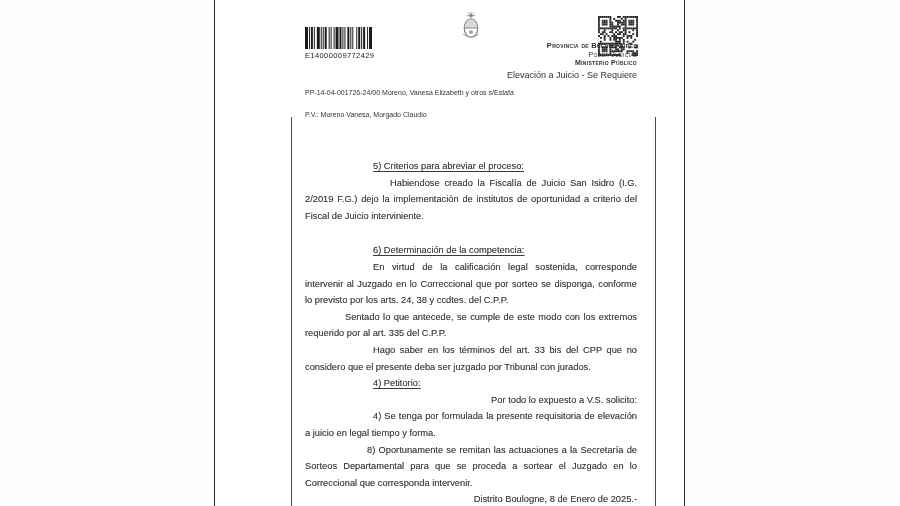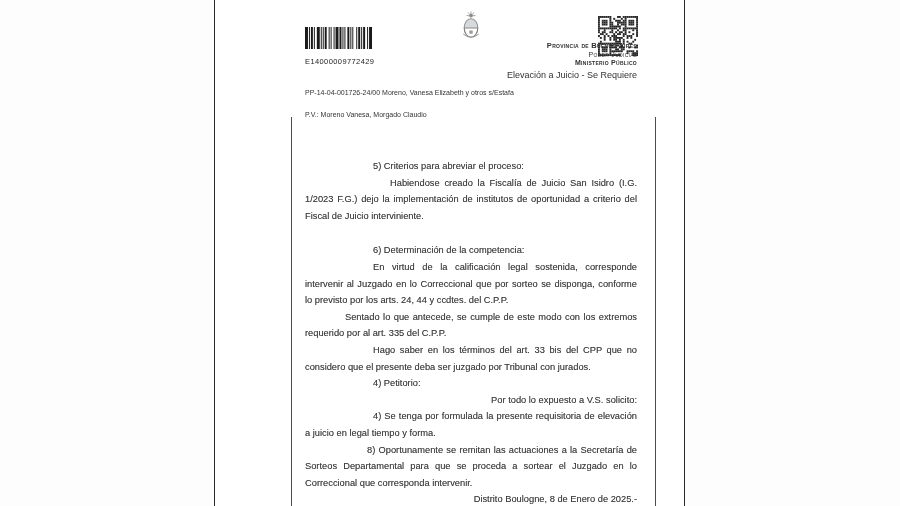--- a/index.html
+++ b/index.html
@@ -12,21 +12,21 @@
           background:#ffffff;
           border-left:1.5px solid #2a2a2a; border-right:1.5px solid #2a2a2a; }
 
   .margin-rule { position:absolute; top:117px; bottom:0; width:1px; background:#4d4d4d; }
   .margin-rule.left  { left:76px; }
   .margin-rule.right { left:440px; }
 
   
   .barcode-wrap { position:absolute; left:90px; top:27px; width:68px; }
   .barcode { width:68px; height:22px; }
-  .barcode-value { margin-top:8px; font-size:7.5px; color:#222; letter-spacing:0.4px; white-space:nowrap; }
+  .barcode-value { margin-top:2px; font-size:7.5px; color:#222; letter-spacing:0.4px; white-space:nowrap; }
 
   .coat-of-arms { position:absolute; left:245px; top:11px; width:22px; height:30px; }
 
   .org-block { position:absolute; left:90px; top:42px; width:332px; text-align:right; color:#2f2f2f; }
   .org-line1 { font-size:7.5px; font-weight:bold; font-variant-caps:small-caps; letter-spacing:0.3px; line-height:8.5px; }
   .org-line2 { font-size:7px;  font-variant-caps:small-caps; letter-spacing:0.3px; line-height:8px; }
   .org-line3 { font-size:7px;  font-weight:bold; font-variant-caps:small-caps; letter-spacing:0.3px; line-height:8px; }
 
   .subject { position:absolute; left:90px; top:70px; width:332px; text-align:right;
              font-size:9px; color:#333; }
@@ -34,21 +34,21 @@
   .case-ref { position:absolute; left:90px; top:89px; font-size:7px; color:#333; white-space:nowrap; }
   .parties  { position:absolute; left:90px; top:111px; font-size:7px; color:#333; white-space:nowrap; }
 
   .qr { position:absolute; left:383px; top:16px; width:40px; height:40px; }
 
   
   .doc-body { position:absolute; left:90px; top:158px; width:332px;
               font-size:9.3px; line-height:16.6px; color:#3b3b3b;
               text-align:justify; text-shadow:0 0 0.4px rgba(59,59,59,0.5); }
   .doc-body p { margin:0; }
-  .doc-body p.h { text-align:left; text-underline-offset:1.5px; }
+  .doc-body p.h { text-decoration:underline; text-align:left; text-underline-offset:1.5px; }
   .doc-body p.gap { margin-top:18px; }
   .doc-body p.plain { text-align:right; }
   .i40 { text-indent:40px; }
   .i62 { text-indent:62px; }
   .i68 { text-indent:68px; }
   .i73 { text-indent:73px; }
   .i85 { text-indent:85px; }
 </style>
 </head>
 <body>
@@ -357,23 +357,23 @@
           <rect x="42.86" y="95.24" width="4.76" height="4.76" fill="#262626"></rect>
           <rect x="47.62" y="95.24" width="4.76" height="4.76" fill="#262626"></rect>
           <rect x="52.38" y="95.24" width="4.76" height="4.76" fill="#262626"></rect>
           <rect x="85.71" y="95.24" width="4.76" height="4.76" fill="#262626"></rect>
           <rect x="90.48" y="95.24" width="4.76" height="4.76" fill="#262626"></rect>
           <rect x="95.24" y="95.24" width="4.76" height="4.76" fill="#262626"></rect>
         </svg></div>
 
     <div class="doc-body">
       <p class="h i68">5) Criterios para abreviar el proceso:</p>
-      <p class="i85">Habiendose creado la Fiscalía de Juicio San Isidro (I.G. 1/2023 F.G.) dejo la implementación de institutos de oportunidad a criterio del Fiscal de Juicio interviniente.</p>
+      <p class="i85">Habiendose creado la Fiscalía de Juicio San Isidro (I.G. 2/2019 F.G.) dejo la implementación de institutos de oportunidad a criterio del Fiscal de Juicio interviniente.</p>
       <p class="h i68 gap">6) Determinación de la competencia:</p>
-      <p class="i68">En virtud de la calificación legal sostenida, corresponde intervenir al Juzgado en lo Correccional que por sorteo se disponga, conforme lo previsto por los arts. 24, 44 y ccdtes. del C.P.P.</p>
+      <p class="i68">En virtud de la calificación legal sostenida, corresponde intervenir al Juzgado en lo Correccional que por sorteo se disponga, conforme lo previsto por los arts. 24, 38 y ccdtes. del C.P.P.</p>
       <p class="i40">Sentado lo que antecede, se cumple de este modo con los extremos requerido por al art. 335 del C.P.P.</p>
       <p class="i68">Hago saber en los términos del art. 33 bis del CPP que no considero que el presente deba ser juzgado por Tribunal con jurados.</p>
       <p class="h i68">4) Petitorio:</p>
       <p class="plain i68">Por todo lo expuesto a V.S. solicito:</p>
       <p class="i68">4) Se tenga por formulada la presente requisitoria de elevación a juicio en legal tiempo y forma.</p>
       <p class="i62">8) Oportunamente se remitan las actuaciones a la Secretaría de Sorteos Departamental para que se proceda a sortear el Juzgado en lo Correccional que corresponda intervenir.</p>
       <p class="plain i73">Distrito Boulogne, 8 de Enero de 2025.-</p>
     </div>
 
   </div>

